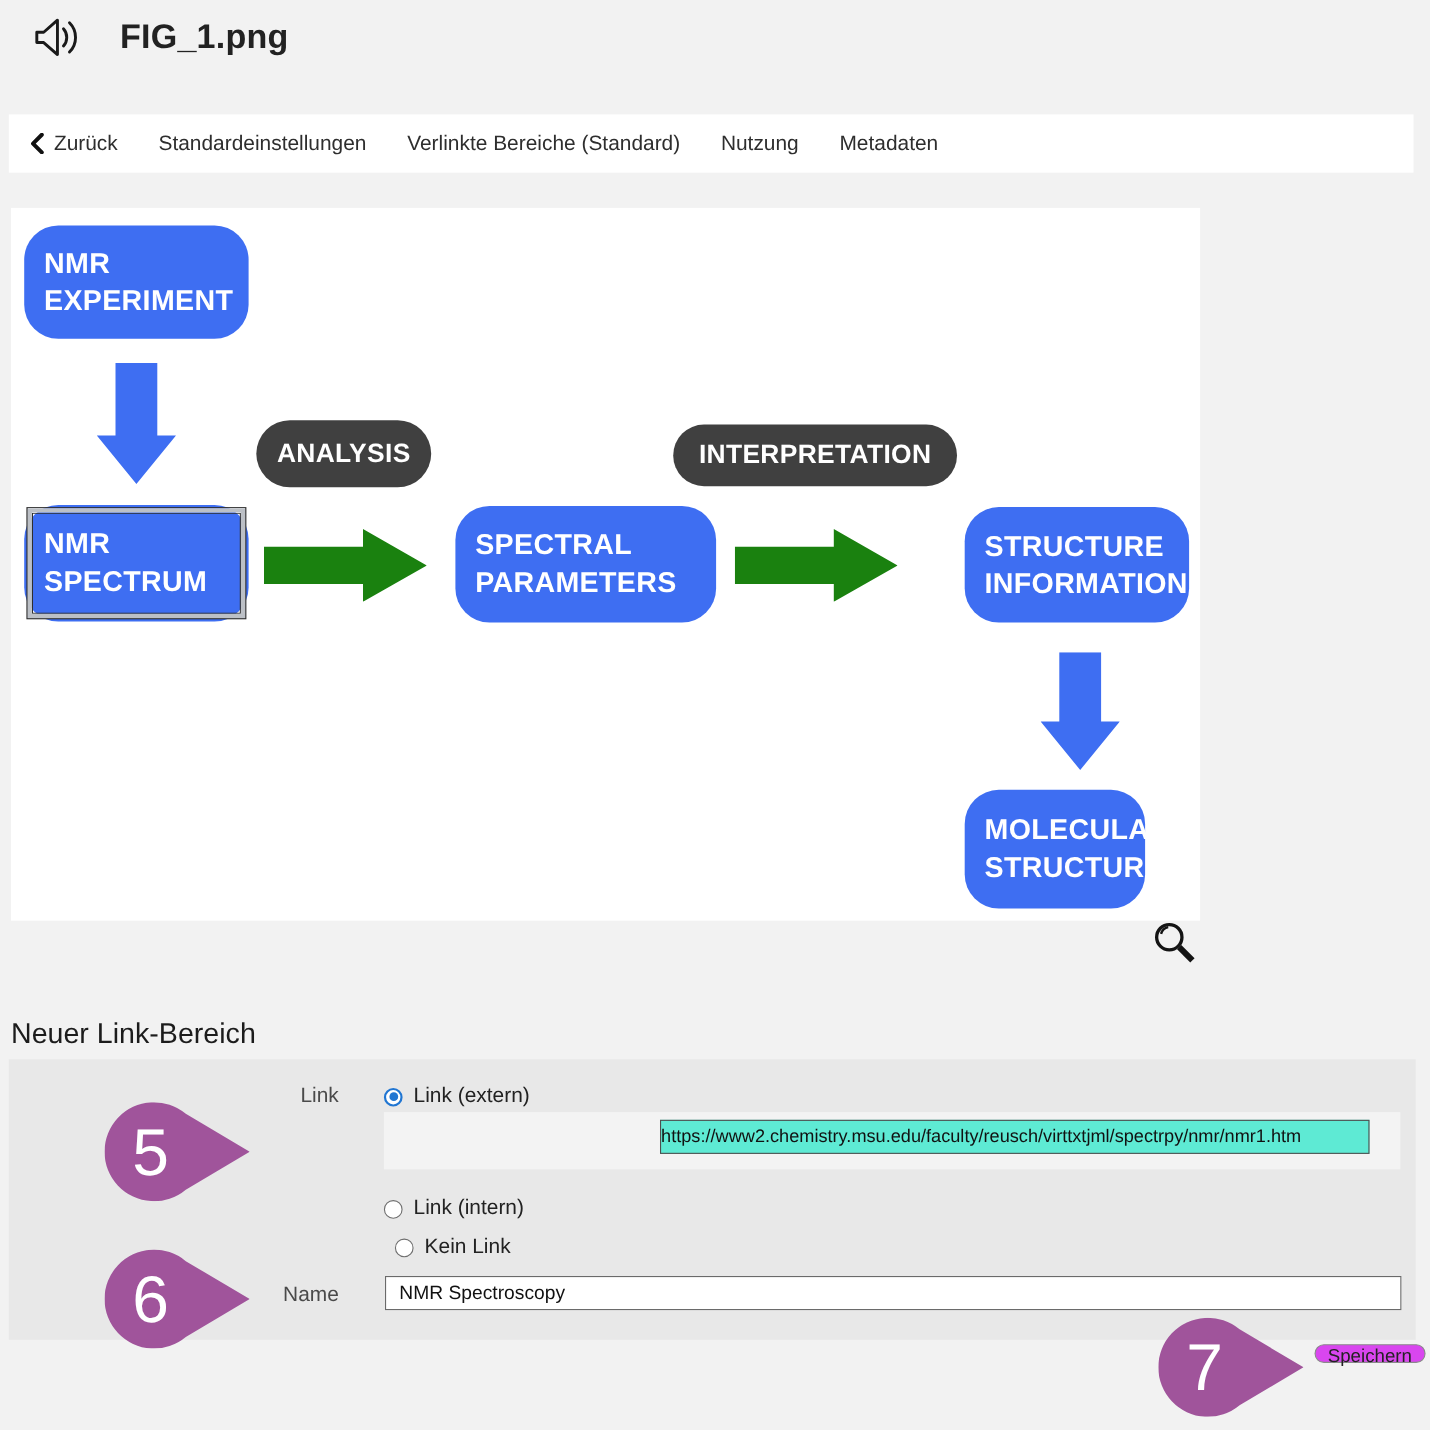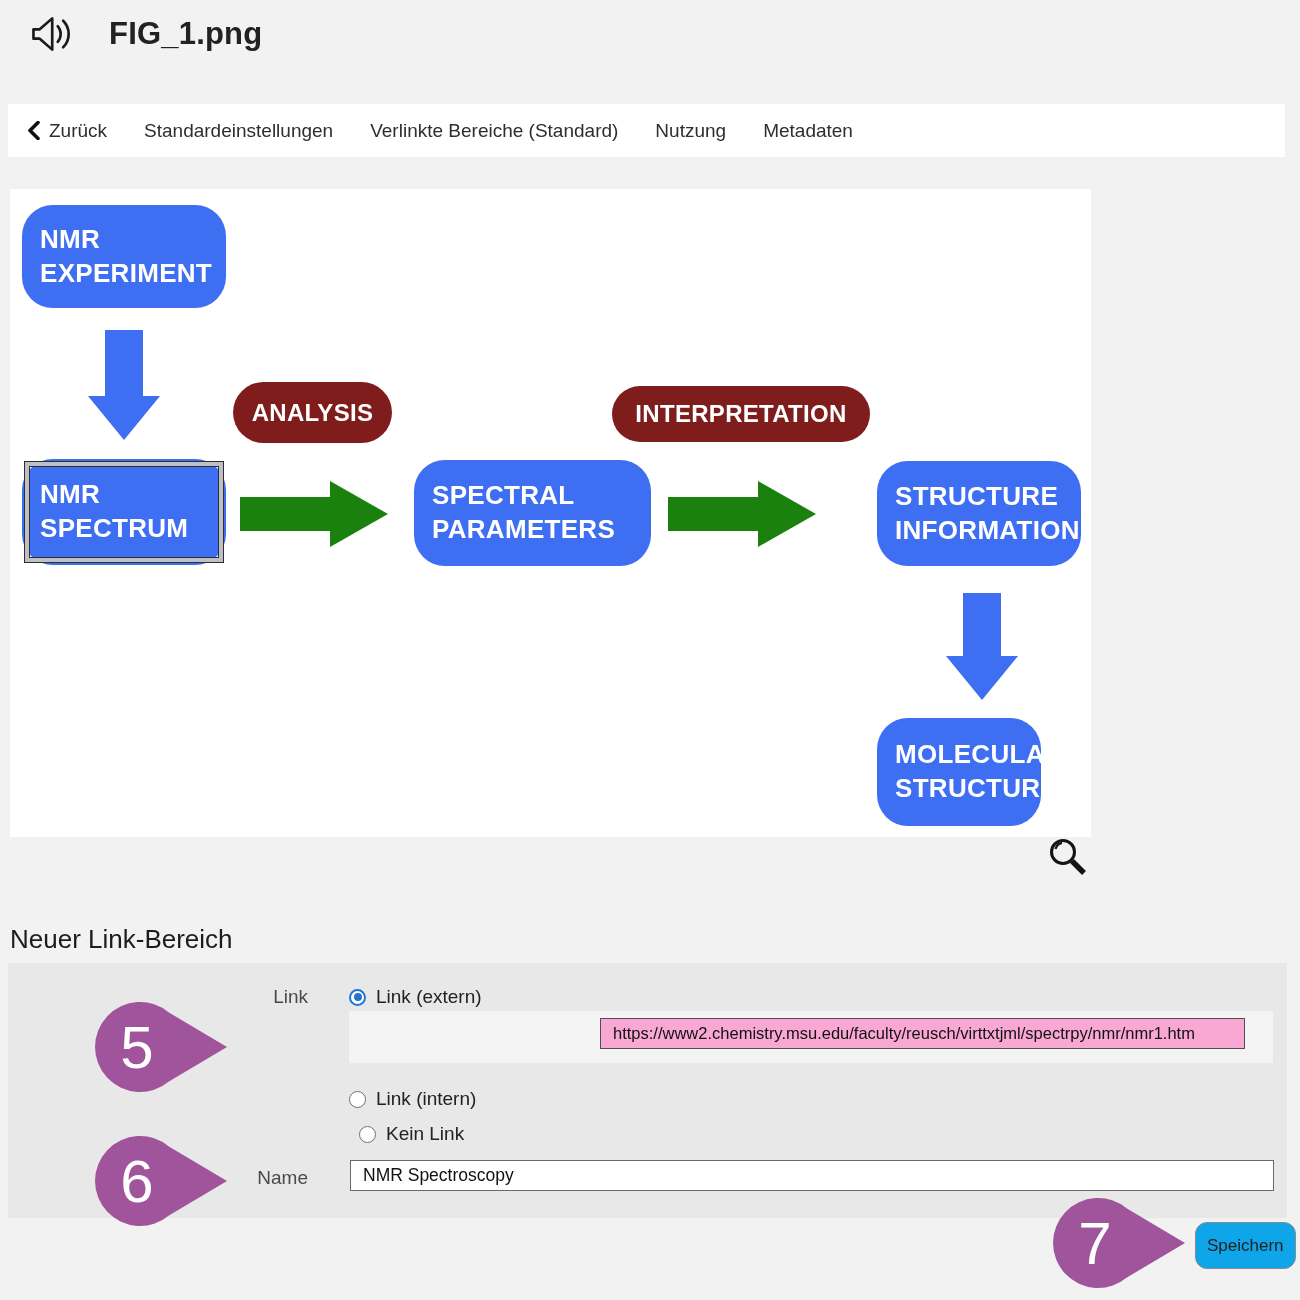--- a/index.html
+++ b/index.html
@@ -22,21 +22,21 @@
     padding-left:20px; font-size:19px; color:#2e2e2e; }
   .nav-item { display:flex; align-items:center; gap:9px; cursor:pointer; white-space:nowrap; }
 
   
   .figure-area { position:absolute; left:10px; top:189px; width:1081px; height:648px;
     background:#ffffff; }
   .fbox { position:absolute; display:flex; flex-direction:column; justify-content:center;
     color:#fff; font-weight:700; white-space:pre-line;border-radius:31px; }
   .fbox.blue { background:#3e6ef2; font-size:26px; line-height:1.3; padding-left:18px;
     letter-spacing:0.3px; }
-  .fbox.green { background:#7f1d1d; font-size:24px; align-items:center; text-align:center;
+  .fbox.green { background:#404040; font-size:24px; align-items:center; text-align:center;
     letter-spacing:0.3px; }
   .box-nmr-experiment { left:12px; top:16px; width:204px; height:103px; }
   .box-analysis { left:223px; top:193px; width:159px; height:61px; }
   .box-nmr-spectrum { left:12px; top:270px; width:204px; height:106px; }
   .box-spectral-parameters { left:404px; top:271px; width:237px; height:106px; }
   .box-interpretation { left:602px; top:197px; width:258px; height:56px; }
   .box-structure-information { left:867px; top:272px; width:204px; height:105px; }
   .box-molecular-structure { left:867px; top:529px; width:164px; height:108px; }
   .sel-frame { position:absolute; inset:3px; border:4px solid #bcc0c6;
     box-shadow:0 0 0 1px #2e2e2e, inset 0 0 0 1px #2e2e2e; pointer-events:auto; }
@@ -61,27 +61,27 @@
     border:1.5px solid #6f6f6f; position:relative; flex:0 0 auto; }
   .radio.checked { border:2px solid #2176d2; }
   .radio.checked::after { content:''; position:absolute; inset:2.5px;
     border-radius:50%; background:#2176d2; }
   .row-extern { left:341px; top:23px; }
   .row-intern { left:341px; top:125px; }
   .row-keinlink { left:351px; top:160px; }
   .url-subpanel { position:absolute; left:341px; top:48px; width:924px; height:52px;
     background:#f3f3f3; }
   .url-input { position:absolute; left:592px; top:55px; width:645px; height:31px;
-    border:1px solid #4f4f4f; background:#f9a8d4; font-family:"Liberation Sans",sans-serif;
-    font-size:16.5px; color:#111; padding:0 12px; }
+    border:1px solid #4f4f4f; background:#5eead4; font-family:"Liberation Sans",sans-serif;
+    font-size:16.5px; color:#111; padding:0 0; }
   .name-input { position:absolute; left:342px; top:197px; width:924px; height:31px;
     border:1px solid #6a6a6a; background:#fff; font-family:"Liberation Sans",sans-serif;
     font-size:17.5px; color:#111; padding:0 12px; }
-  .save-button { position:absolute; left:1195px; top:1222px; height:47px;
-    background:#0ea5e9; border:1px solid #8a8a8a; border-radius:12px;
+  .save-button { position:absolute; left:1195px; top:1222px; height:17px;
+    background:#d946ef; border:1px solid #8a8a8a; border-radius:12px;
     font-family:"Liberation Sans",sans-serif; font-size:17px; color:#222;
     padding:0 11px; cursor:pointer; }
 
   
   .marker { position:absolute; width:132px; height:90px; }
   .marker-5 { left:95px; top:1002px; }
   .marker-6 { left:95px; top:1136px; }
   .marker-7 { left:1053px; top:1198px; }
 </style>
 </head>

